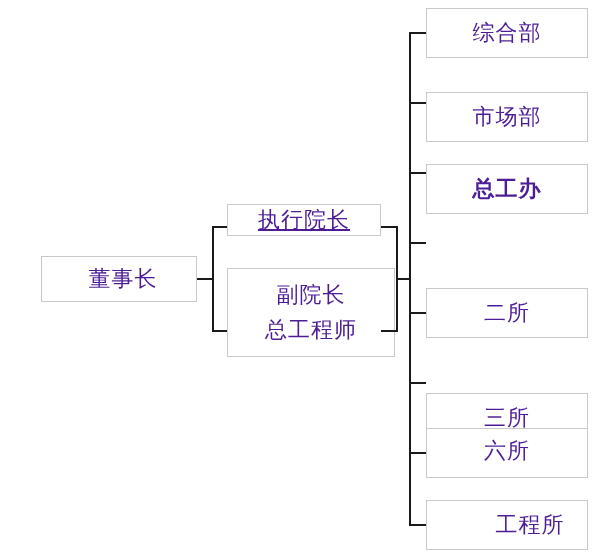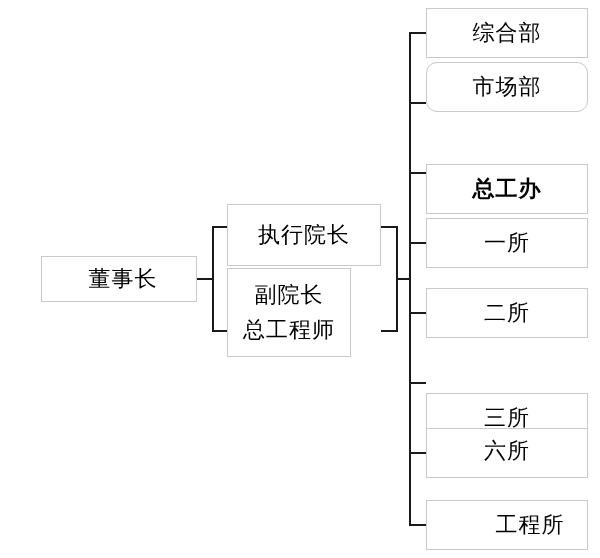--- a/index.html
+++ b/index.html
@@ -20,21 +20,21 @@
   }
   .node {
     position: absolute;
     box-sizing: border-box;
     border: 1px solid #c9c9c9;
     background: #ffffff;
     display: flex;
     flex-direction: column;
     align-items: center;
     justify-content: center;
-    color: #000000;
+    color: #4c1d95;
     font-size: 22px;
     line-height: 1.35;
     letter-spacing: 1px;
     white-space: nowrap;
   }
   .node .line2 {
     display: block;
     text-align: center;
   }
   
@@ -43,26 +43,27 @@
     top: 256px;
     width: 156px;
     height: 46px;
     padding-left: 8px;
   }
   
   #node-exec-dean {
     left: 227px;
     top: 204px;
     width: 154px;
-    height: 62px;
+    height: 32px;
+    text-decoration: underline;
   }
   #node-vice-dean {
     left: 227px;
     top: 268px;
-    width: 124px;
+    width: 168px;
     height: 89px;
     line-height: 1.55;
   }
   
   .dept {
     left: 426px;
     width: 162px;
     height: 50px;
   }
   .connector {
@@ -108,28 +109,25 @@
   <div class="connector h-line" style="left:409px; top:172px; width:17px;"></div>
   <div class="connector h-line" style="left:409px; top:242px; width:17px;"></div>
   <div class="connector h-line" style="left:409px; top:312px; width:17px;"></div>
   <div class="connector h-line" style="left:409px; top:382px; width:17px;"></div>
   <div class="connector h-line" style="left:409px; top:452px; width:17px;"></div>
   <div class="connector h-line" style="left:409px; top:524px; width:17px;"></div>
 
   <div class="node dept" style="top:8px;">
     <span>综合部</span>
   </div>
-  <div class="node dept" style="top:62px;border-radius:11px;">
+  <div class="node dept" style="top:92px;">
     <span>市场部</span>
   </div>
   <div class="node dept" style="top:164px;font-weight:bold;">
     <span>总工办</span>
-  </div>
-  <div class="node dept" style="top:218px;">
-    <span>一所</span>
   </div>
   <div class="node dept" style="top:288px;">
     <span>二所</span>
   </div>
   <div class="node dept" style="top:358px;margin-top:35px;">
     <span>三所</span>
   </div>
   <div class="node dept" style="top:428px;font-family:Liberation Mono, monospace;">
     <span>六所</span>
   </div>

